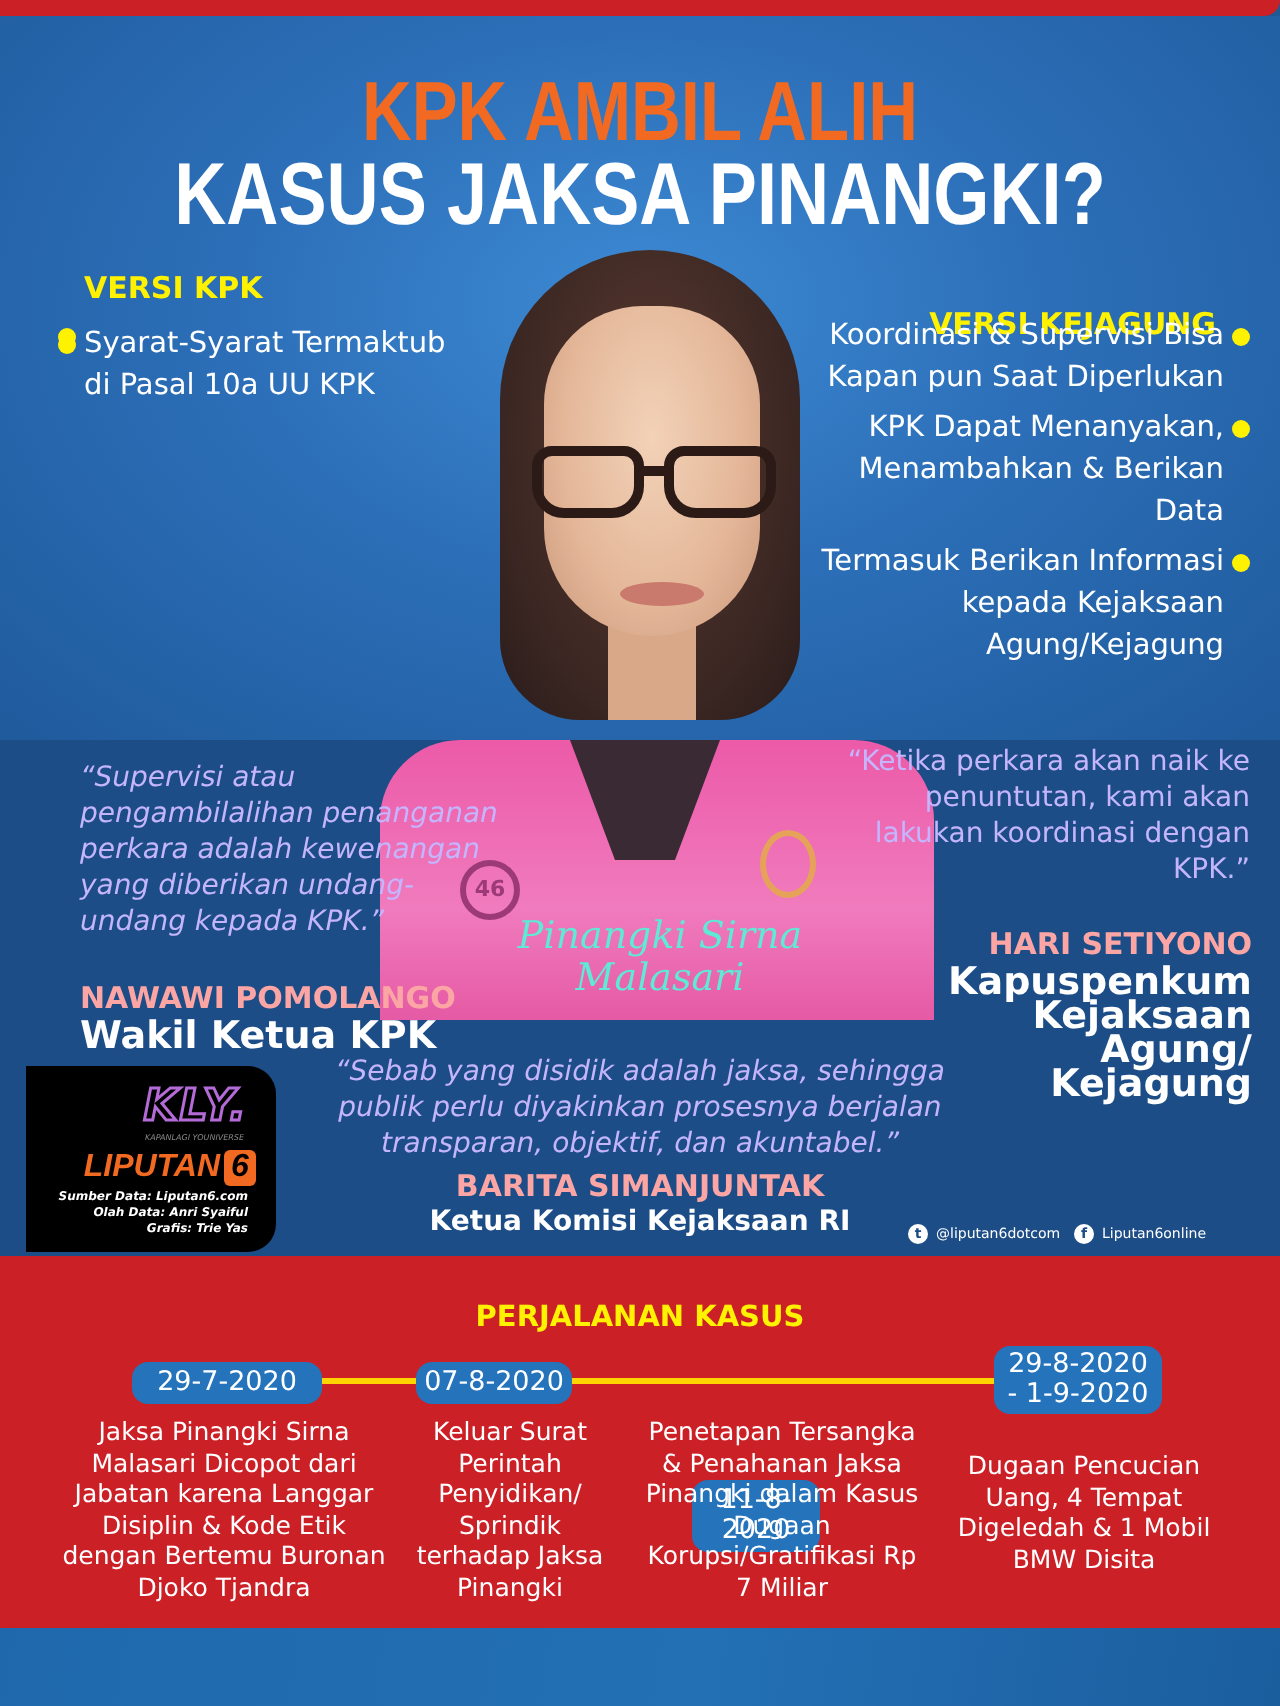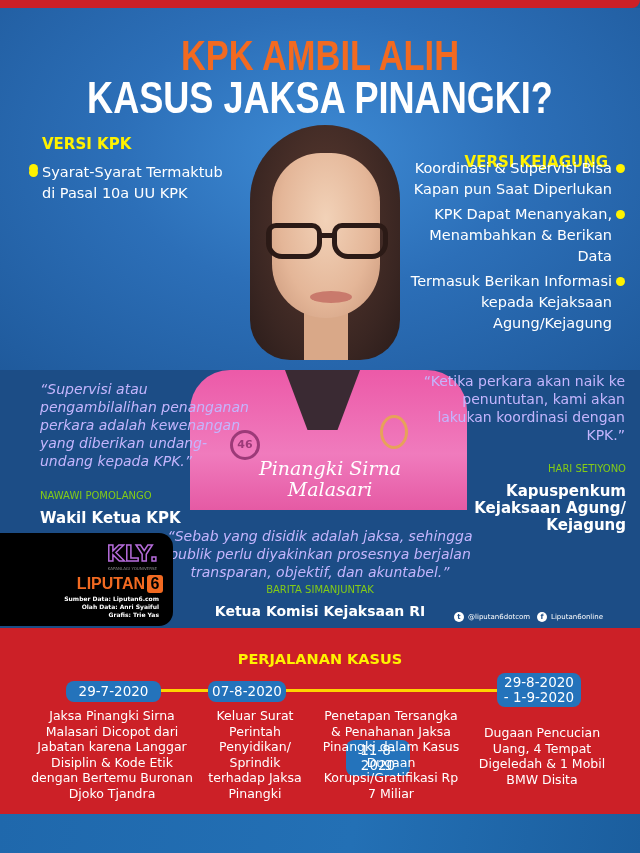--- a/index.html
+++ b/index.html
@@ -66,30 +66,30 @@
   .emblem { position: absolute; left: 190px; top: 45px; width: 28px; height: 34px; border-radius: 50%; border: 3px solid #e7a25a; }
 
   .mid-band {
     position: absolute; left: 0; top: 370px; width: 640px; height: 258px;
     background: #1c4d86;
   }
   .quote { position: absolute; font-family: "DejaVu Sans", sans-serif; font-size: 14px; line-height: 18px; color: #c4b5fd; }
   .quote.q1 { left: 40px; top: 380px; width: 210px; font-style: italic; }
   .quote.q2 { left: 420px; top: 372px; width: 205px; text-align: right; }
   .quote.q3 { left: 160px; top: 527px; width: 320px; text-align: center; font-style: italic; }
-  .name { position: absolute; font-family: "DejaVu Sans", sans-serif; font-weight: normal; color: #84cc16; font-size: 10px; }
-  .role { position: absolute; font-family: "DejaVu Sans", sans-serif; font-weight: bold; color: #fff; font-size: 15px; line-height: 17px; }
+  .name { position: absolute; font-family: "DejaVu Sans", sans-serif; font-weight: bold; color: #fca5a5; font-size: 15px; }
+  .role { position: absolute; font-family: "DejaVu Sans", sans-serif; font-weight: bold; color: #fff; font-size: 19px; line-height: 17px; }
   .subject-name {
     position: absolute; left: 230px; top: 458px; width: 200px; text-align: center;
-    font-family: "DejaVu Serif", serif; font-style: italic; font-size: 19px; line-height: 21px; color: #ffffff;
+    font-family: "DejaVu Serif", serif; font-style: italic; font-size: 19px; line-height: 21px; color: #5eead4;
   }
 
   .brand-box {
-    position: absolute; left: 0; top: 533px; width: 173px; height: 93px;
-    background: #000; border-top-right-radius: 14px; border-bottom-right-radius: 14px;
+    position: absolute; left: 13px; top: 533px; width: 125px; height: 93px;
+    background: #000; border-top-right-radius: 14px; border-bottom-right-radius: 14px; font-style: italic;
   }
   .kly { position: absolute; right: 14px; top: 8px; font-family: "DejaVu Sans", sans-serif; font-weight: bold; font-size: 22px; letter-spacing: 1px; color: transparent; -webkit-text-stroke: 1.5px #b46bd8; }
   .kly-sub { position: absolute; right: 16px; top: 33px; font-size: 4px; color: #888; }
   .liputan { position: absolute; right: 10px; top: 42px; font-family: "Liberation Sans", sans-serif; font-weight: bold; font-size: 16px; color: #f26a21; }
   .six { display: inline-block; background: #f26a21; color: #000; width: 16px; text-align: center; border-radius: 3px; margin-left: 2px; }
   .credits { position: absolute; right: 14px; top: 62px; text-align: right; font-size: 6px; line-height: 8px; color: #fff; font-weight: bold; }
 
   .social { position: absolute; top: 612px; font-size: 7px; color: #fff; display: flex; align-items: center; gap: 4px; }
   .soc-icon { width: 10px; height: 10px; border-radius: 50%; background: #fff; color: #1c4d86; font-size: 7px; font-weight: bold; text-align: center; line-height: 10px; }
 

